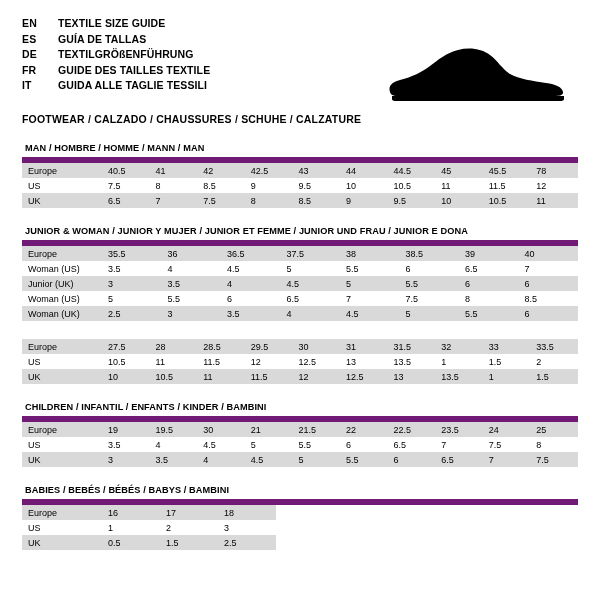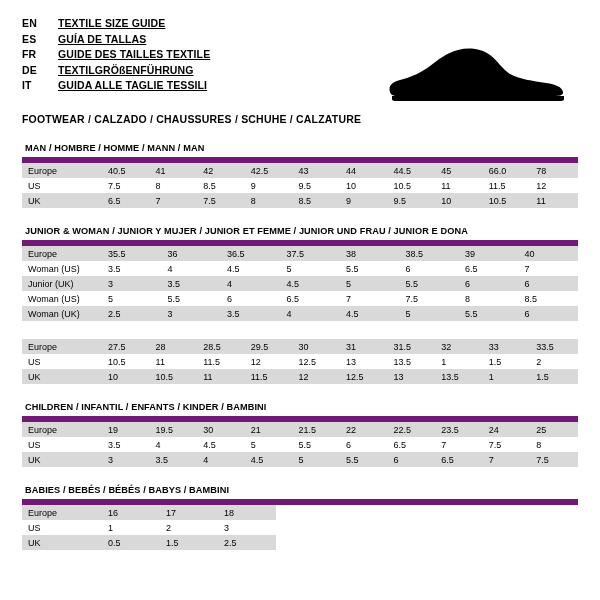--- a/index.html
+++ b/index.html
@@ -38,21 +38,20 @@
     white-space: nowrap;
   }
   .lang-code {
     width: 36px;
     font-weight: bold;
     letter-spacing: 0.2px;
   }
   .lang-title {
     font-weight: bold;
     letter-spacing: 0.1px;
-    text-decoration: underline;
   }
 
   .shoe {
     position: absolute;
     right: 10px;
     top: 20px;
     width: 190px;
     height: 70px;
   }
 
@@ -108,26 +107,26 @@
       <tbody>
         <tr>
           <td class="lang-code">EN</td>
           <td class="lang-title">TEXTILE SIZE GUIDE</td>
         </tr>
         <tr>
           <td class="lang-code">ES</td>
           <td class="lang-title">GUÍA DE TALLAS</td>
         </tr>
         <tr>
+          <td class="lang-code">DE</td>
+          <td class="lang-title">TEXTILGRÖßENFÜHRUNG</td>
+        </tr>
+        <tr>
           <td class="lang-code">FR</td>
           <td class="lang-title">GUIDE DES TAILLES TEXTILE</td>
-        </tr>
-        <tr>
-          <td class="lang-code">DE</td>
-          <td class="lang-title">TEXTILGRÖßENFÜHRUNG</td>
         </tr>
         <tr>
           <td class="lang-code">IT</td>
           <td class="lang-title">GUIDA ALLE TAGLIE TESSILI</td>
         </tr>
       </tbody>
     </table>
 
     <svg class="shoe" viewBox="0 0 190 70">
       <path d="M12,56 C10,50 14,46 22,44 C34,41 44,36 52,30 C60,24 68,17 80,14
@@ -148,21 +147,21 @@
         <tr class="shaded">
           <td class="label">Europe</td>
           <td class="val">40.5</td>
           <td class="val">41</td>
           <td class="val">42</td>
           <td class="val">42.5</td>
           <td class="val">43</td>
           <td class="val">44</td>
           <td class="val">44.5</td>
           <td class="val">45</td>
-          <td class="val">66.0</td>
+          <td class="val">45.5</td>
           <td class="val">78</td>
         </tr>
         <tr>
           <td class="label">US</td>
           <td class="val">7.5</td>
           <td class="val">8</td>
           <td class="val">8.5</td>
           <td class="val">9</td>
           <td class="val">9.5</td>
           <td class="val">10</td>

